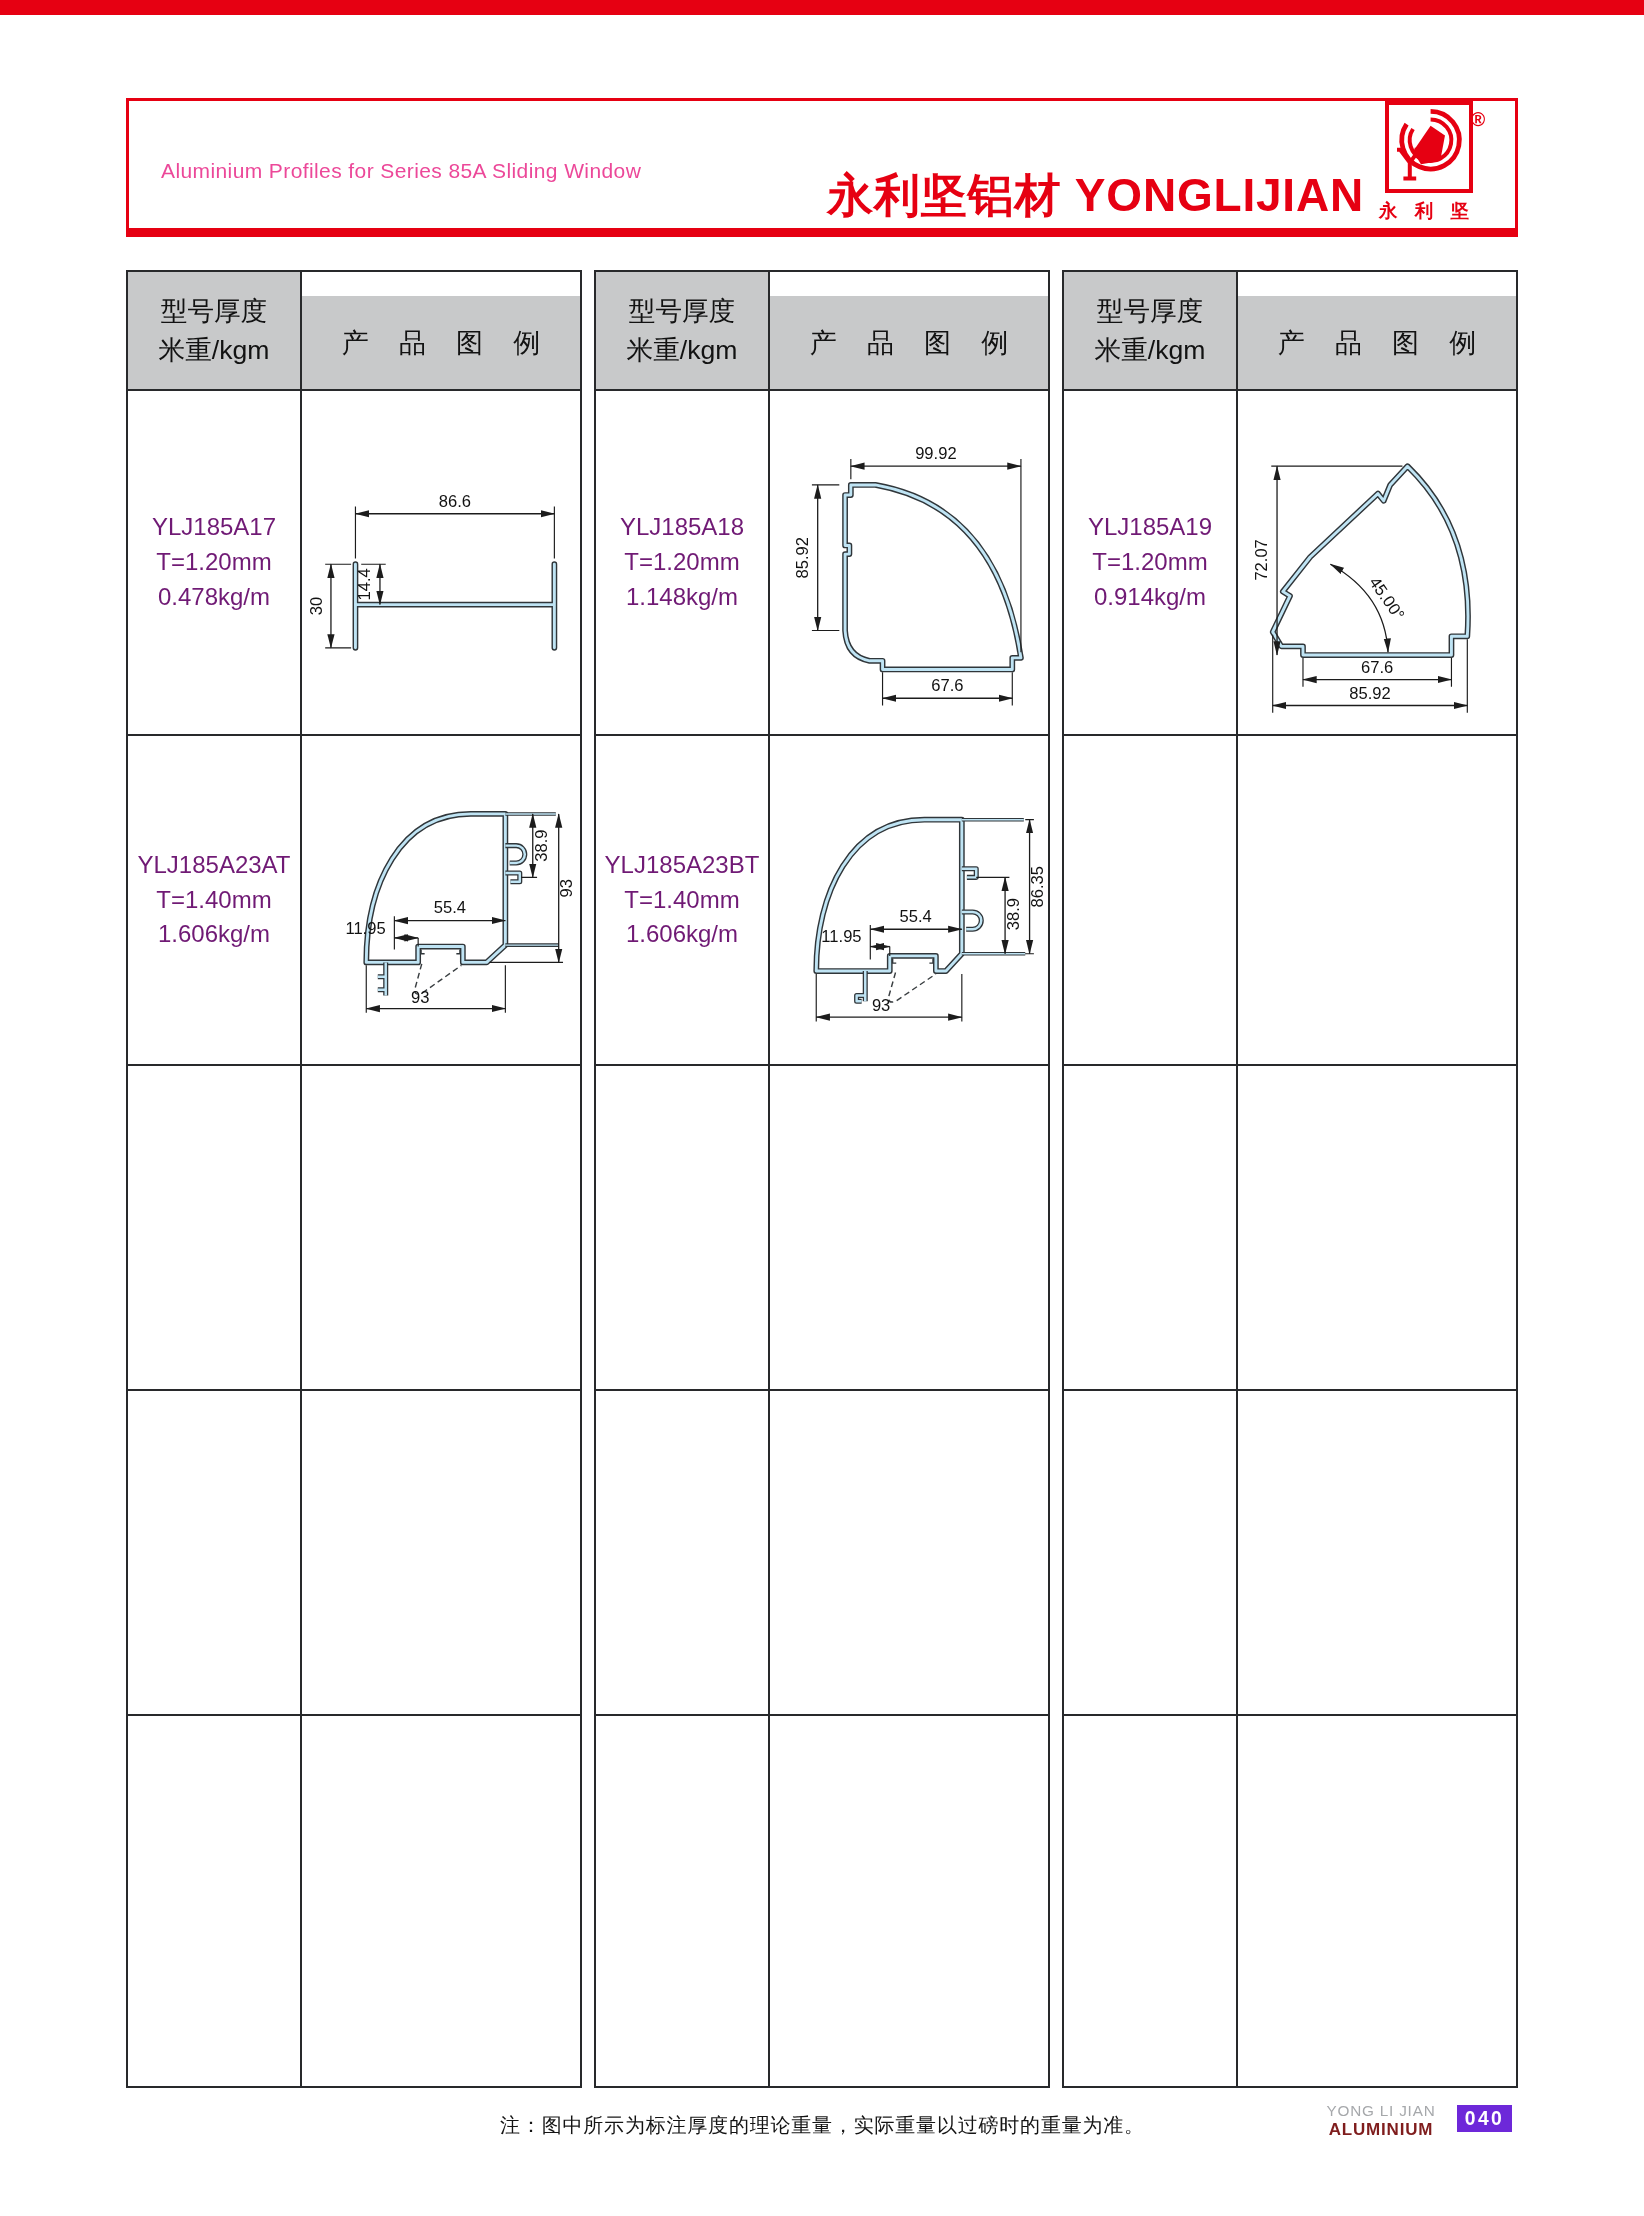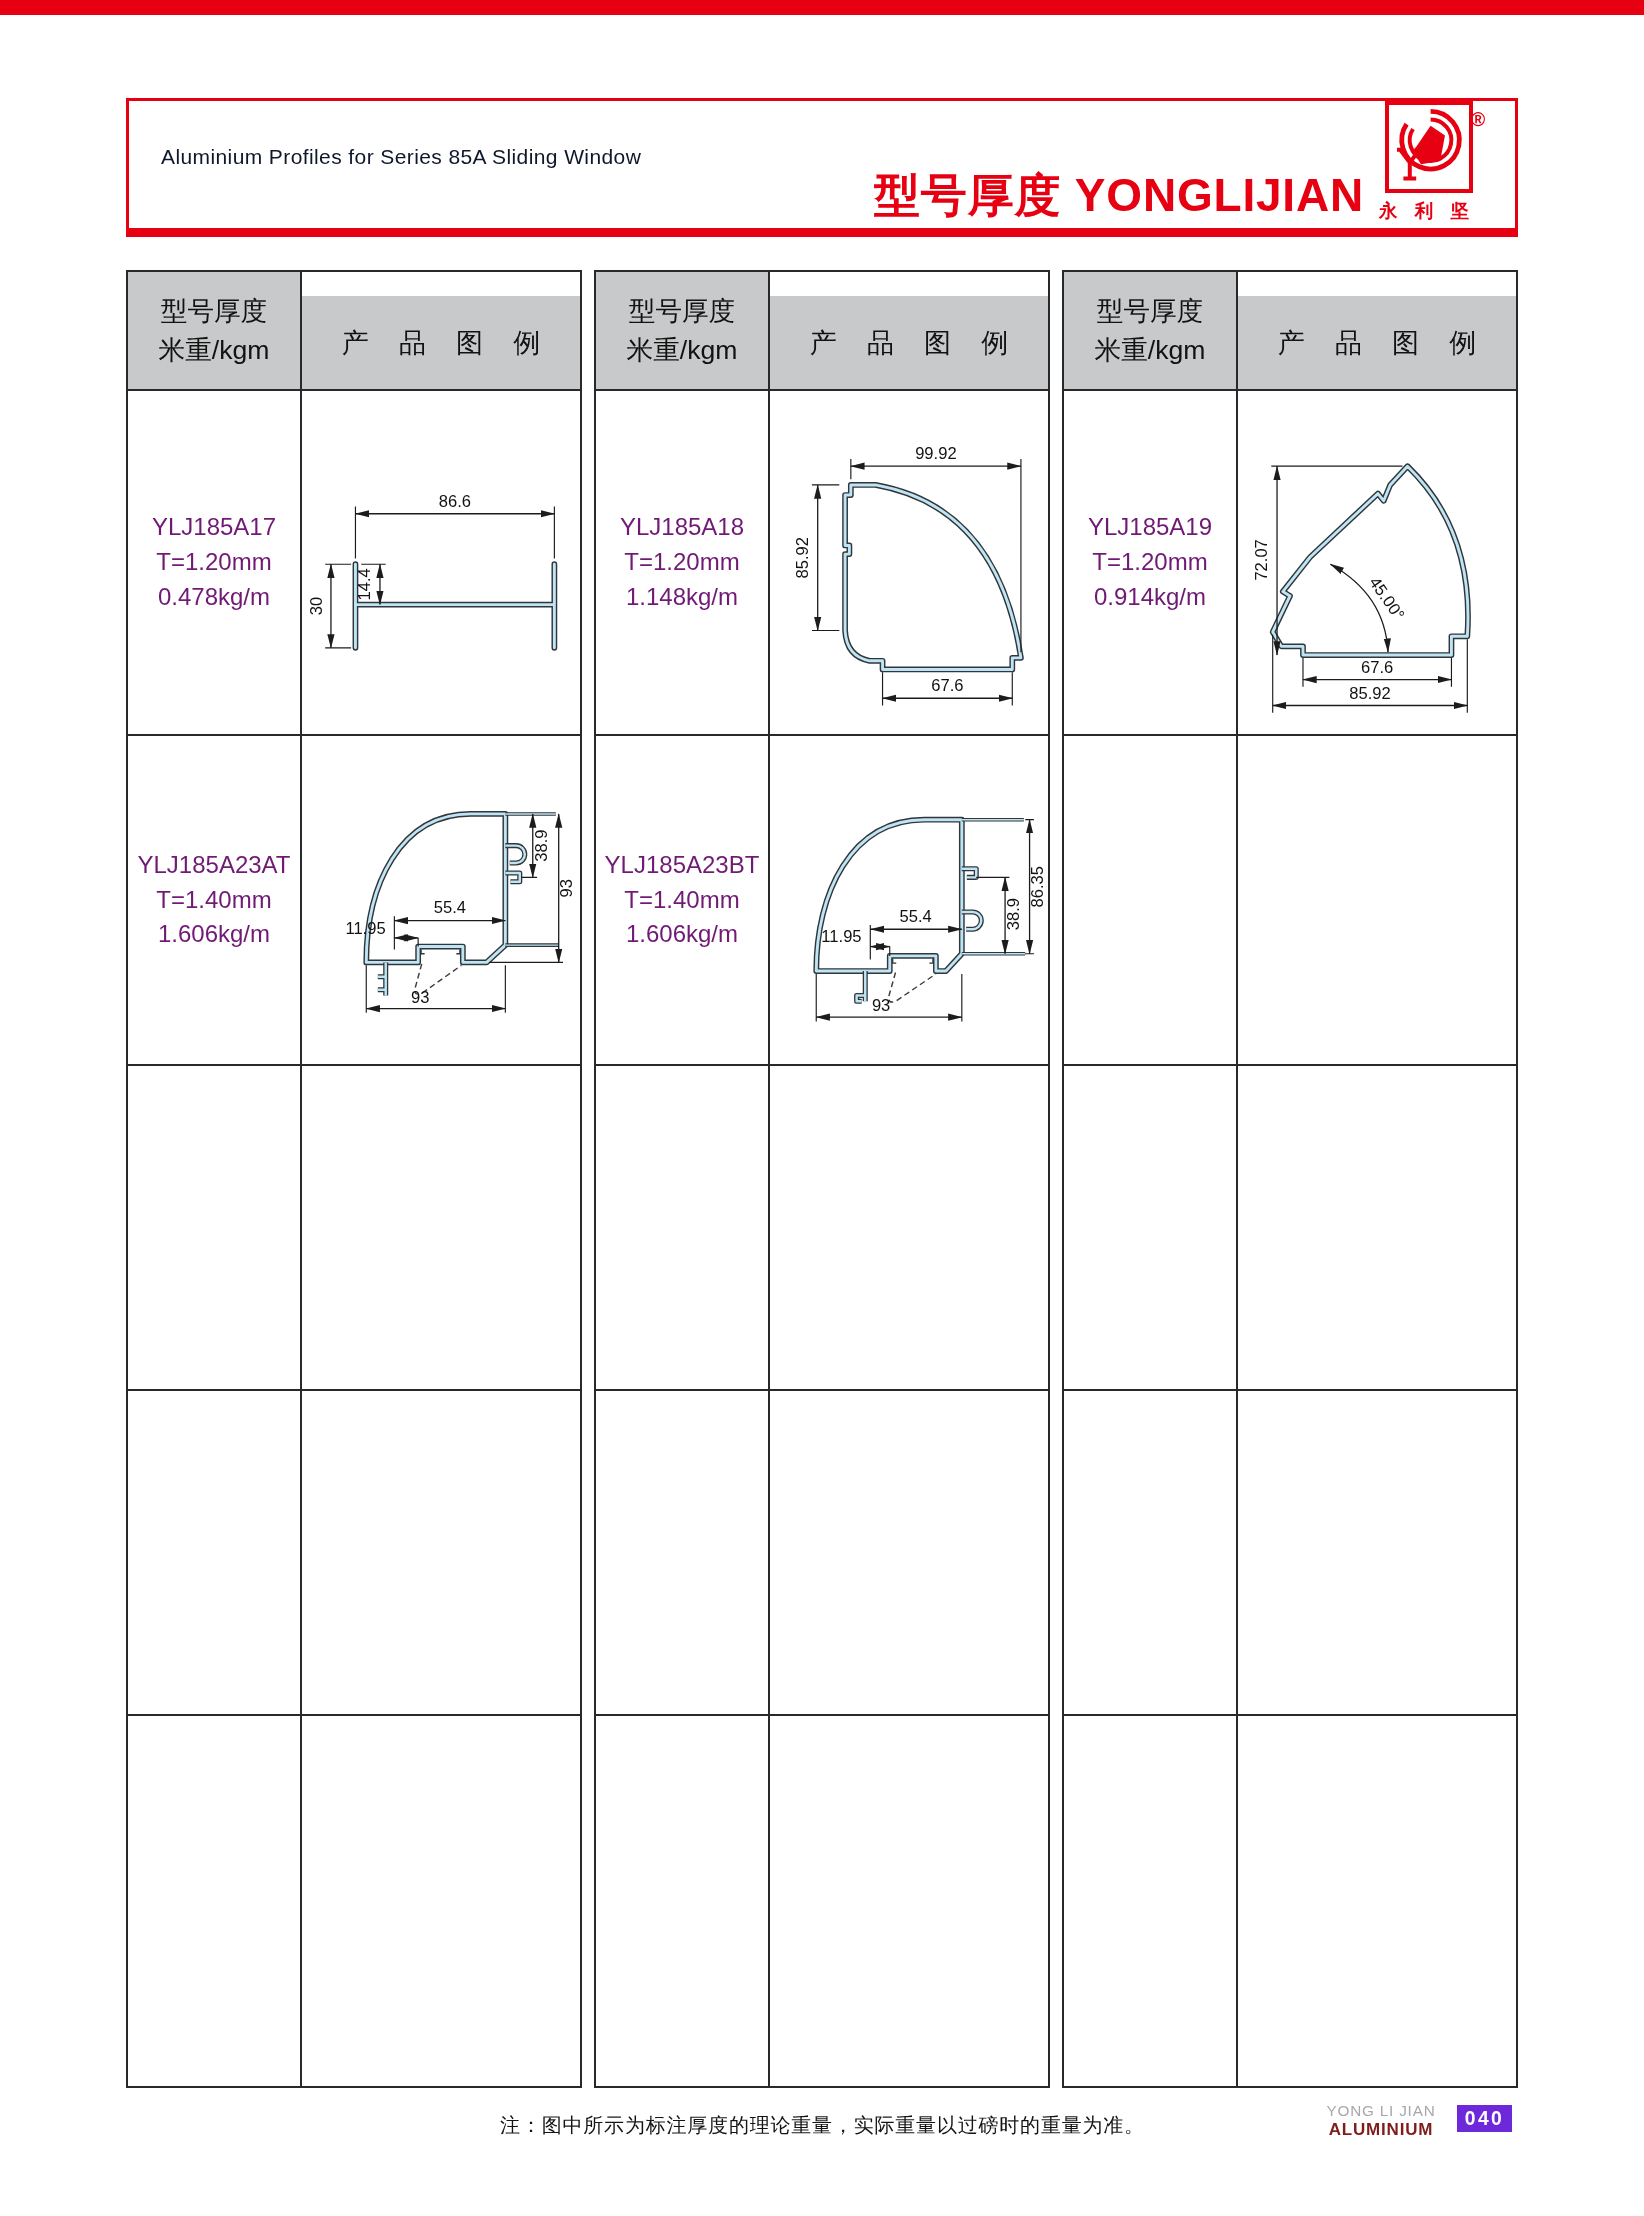--- a/index.html
+++ b/index.html
@@ -6,21 +6,21 @@
   .page{position:relative;width:1645px;height:2216px;background:#ffffff;overflow:hidden;
         font-family:"Liberation Sans","DejaVu Sans",sans-serif;color:#1c1c1c;}
   
   .topbar{position:absolute;left:0;top:0;width:100%;height:14.5px;background:#e60012;}
   
   .header-box{position:absolute;left:126px;top:98px;width:1386px;height:130px;
               border:3.2px solid #e60012;border-bottom:none;}
   .header-underline{position:absolute;left:126px;top:228px;width:1392px;height:8.9px;background:#e60012;}
   .title-block{position:absolute;left:32px;top:39px;}
   .title-cn{font-size:38px;letter-spacing:2.4px;color:#8d8e90;line-height:1.05;}
-  .title-en{font-size:21px;color:#0f172a;margin-top:5px;letter-spacing:0.4px;}
+  .title-en{font-size:21px;color:#ec4899;margin-top:19px;letter-spacing:0.4px;}
   .brand{position:absolute;right:151px;top:64px;font-size:46px;font-weight:bold;color:#e60012;
          letter-spacing:0.8px;white-space:nowrap;}
   .emblem{position:absolute;left:1385px;top:101px;width:80px;height:84px;border:4px solid #e60012;background:#fff;}
   .registered{position:absolute;left:1471px;top:109px;font-size:19.3px;color:#e60012;font-weight:bold;}
   .emblem-caption{position:absolute;left:1379px;top:198px;width:90px;display:flex;
                   justify-content:space-between;font-size:18.5px;font-weight:bold;color:#e60012;}
   
   .tables{position:absolute;left:126px;top:270px;width:1392px;display:flex;gap:12px;}
   .group{flex:1;border:2.4px solid #28292b;background:#fff;}
   .trow{display:flex;border-top:2.4px solid #28292b;}
@@ -71,21 +71,21 @@
 </svg>
 
 <div class="page">
 
   <div class="topbar"></div>
 
   <div class="header-box">
     <div class="title-block">
       <div class="title-en">Aluminium Profiles for Series 85A Sliding Window</div>
     </div>
-    <div class="brand">型号厚度 YONGLIJIAN</div>
+    <div class="brand">永利坚铝材 YONGLIJIAN</div>
   </div>
   <div class="header-underline"></div>
 
   <div class="emblem">
     <svg viewBox="0 0 100 105" width="80" height="84">
       <path d="M52,8 a36,36 0 1 1 -30,16" fill="none" stroke="#e60012" stroke-width="6"></path>
       <path d="M52,18 a26,26 0 1 1 -22,12" fill="none" stroke="#e60012" stroke-width="5"></path>
       <path d="M30,58 L52,26 L70,38 L64,70 L40,74 Z" fill="#e60012"></path>
       <path d="M14,56 L26,72 M38,56 L26,72 L26,92 M18,92 L34,92 M10,56 L20,56 M32,56 L42,56" fill="none" stroke="#e60012" stroke-width="5"></path>
     </svg>

